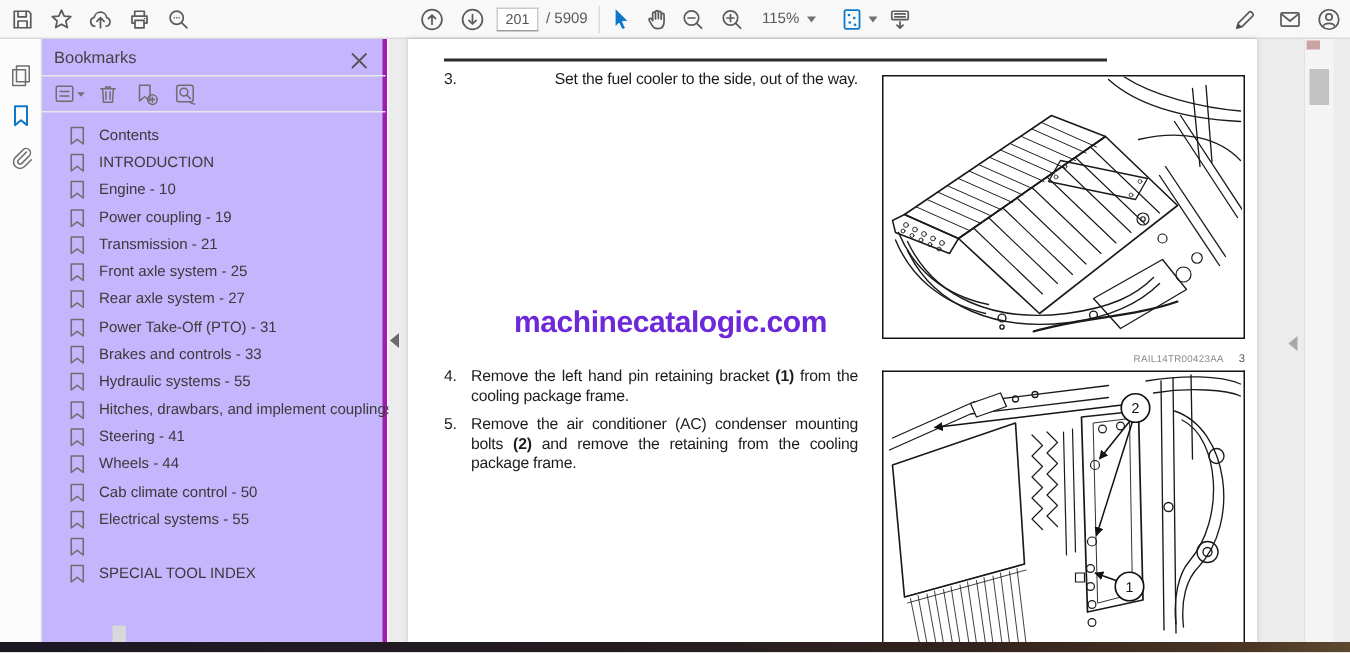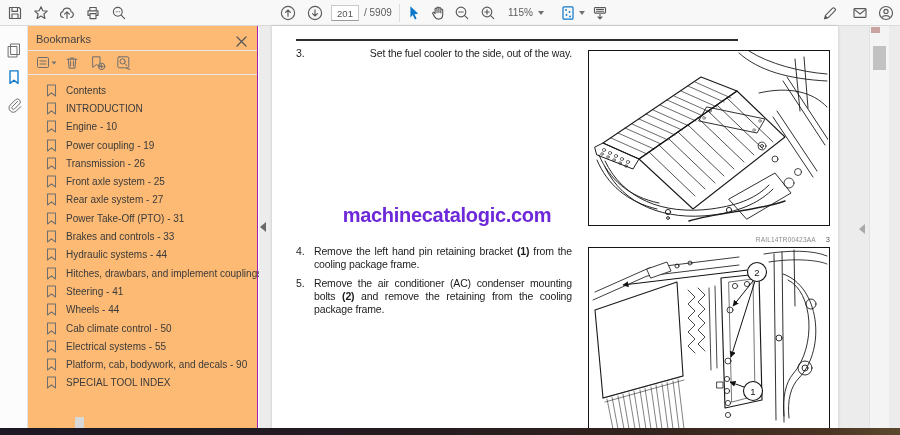--- a/index.html
+++ b/index.html
@@ -15,21 +15,21 @@
   #page-box{position:absolute;left:331px;top:5px;width:28px;height:16px;background:#fff;border:1px solid #c9c9c9;border-bottom:1px solid #9a9a9a;font-size:9.5px;color:#555;text-align:center;padding:0;font-family:"Liberation Sans",sans-serif;}
   .tb-text{position:absolute;top:7px;font-size:10px;color:#5a5a5a;}
   .caret{position:absolute;width:0;height:0;border-left:3.5px solid transparent;border-right:3.5px solid transparent;border-top:4px solid #707070;}
   .tb-divider{position:absolute;top:4px;width:1px;height:18px;background:#dcdcdc;}
 
   
   #left-rail{left:0;top:26px;width:28px;height:402px;background:#fcfcfc;border-right:1px solid #e4e4e4;}
   .rail-ic{position:absolute;left:6px;width:16px;height:16px;}
 
   
-  #bm-panel{left:28px;top:26px;width:230px;height:402px;background:#fdba74;border-right:1px solid #a21caf;}
+  #bm-panel{left:28px;top:26px;width:230px;height:402px;background:#c4b5fd;border-right:3px solid #a21caf;}
   #bm-title{position:absolute;left:8px;top:7px;font-size:11px;color:#444;}
   #bm-close{position:absolute;right:10px;top:7px;width:11px;height:11px;cursor:pointer;}
   .bm-div{position:absolute;left:0;width:229px;height:1px;background:#e7e7e7;}
   .bm-tool{position:absolute;top:29px;width:16px;height:16px;}
   #bm-list{position:absolute;left:0;top:55px;width:229px;}
   .bm-item{display:flex;align-items:center;height:18.3px;padding-left:18px;cursor:pointer;}
   .bm-item svg{flex:0 0 auto;margin-right:9px;}
   .bm-label{font-size:10px;color:#3a3a3a;white-space:nowrap;}
   #bm-hthumb{left:75px;top:417px;width:9px;height:11px;background:#d8d8d8;}
 
@@ -265,21 +265,21 @@
           <svg width="11" height="13">
             <path d="M1.5,1 h8 v11 l-4,-3.1 -4,3.1 z" fill="none" stroke="#6f6f6f" stroke-width="1.05" stroke-linejoin="round"></path>
           </svg>
           <span class="bm-label">Power coupling - 19</span>
         </div>
 
         <div class="bm-item">
           <svg width="11" height="13">
             <path d="M1.5,1 h8 v11 l-4,-3.1 -4,3.1 z" fill="none" stroke="#6f6f6f" stroke-width="1.05" stroke-linejoin="round"></path>
           </svg>
-          <span class="bm-label">Transmission - 26</span>
+          <span class="bm-label">Transmission - 21</span>
         </div>
 
         <div class="bm-item">
           <svg width="11" height="13">
             <path d="M1.5,1 h8 v11 l-4,-3.1 -4,3.1 z" fill="none" stroke="#6f6f6f" stroke-width="1.05" stroke-linejoin="round"></path>
           </svg>
           <span class="bm-label">Front axle system - 25</span>
         </div>
 
         <div class="bm-item">
@@ -300,21 +300,21 @@
           <svg width="11" height="13">
             <path d="M1.5,1 h8 v11 l-4,-3.1 -4,3.1 z" fill="none" stroke="#6f6f6f" stroke-width="1.05" stroke-linejoin="round"></path>
           </svg>
           <span class="bm-label">Brakes and controls - 33</span>
         </div>
 
         <div class="bm-item">
           <svg width="11" height="13">
             <path d="M1.5,1 h8 v11 l-4,-3.1 -4,3.1 z" fill="none" stroke="#6f6f6f" stroke-width="1.05" stroke-linejoin="round"></path>
           </svg>
-          <span class="bm-label">Hydraulic systems - 44</span>
+          <span class="bm-label">Hydraulic systems - 55</span>
         </div>
 
         <div class="bm-item">
           <svg width="11" height="13">
             <path d="M1.5,1 h8 v11 l-4,-3.1 -4,3.1 z" fill="none" stroke="#6f6f6f" stroke-width="1.05" stroke-linejoin="round"></path>
           </svg>
           <span class="bm-label">Hitches, drawbars, and implement couplings - 37</span>
         </div>
 
 
@@ -343,21 +343,20 @@
           <svg width="11" height="13">
             <path d="M1.5,1 h8 v11 l-4,-3.1 -4,3.1 z" fill="none" stroke="#6f6f6f" stroke-width="1.05" stroke-linejoin="round"></path>
           </svg>
           <span class="bm-label">Electrical systems - 55</span>
         </div>
 
         <div class="bm-item">
           <svg width="11" height="13">
             <path d="M1.5,1 h8 v11 l-4,-3.1 -4,3.1 z" fill="none" stroke="#6f6f6f" stroke-width="1.05" stroke-linejoin="round"></path>
           </svg>
-          <span class="bm-label">Platform, cab, bodywork, and decals - 90</span>
         </div>
 
         <div class="bm-item">
           <svg width="11" height="13">
             <path d="M1.5,1 h8 v11 l-4,-3.1 -4,3.1 z" fill="none" stroke="#6f6f6f" stroke-width="1.05" stroke-linejoin="round"></path>
           </svg>
           <span class="bm-label">SPECIAL TOOL INDEX</span>
         </div>
       </div>
   </div>

